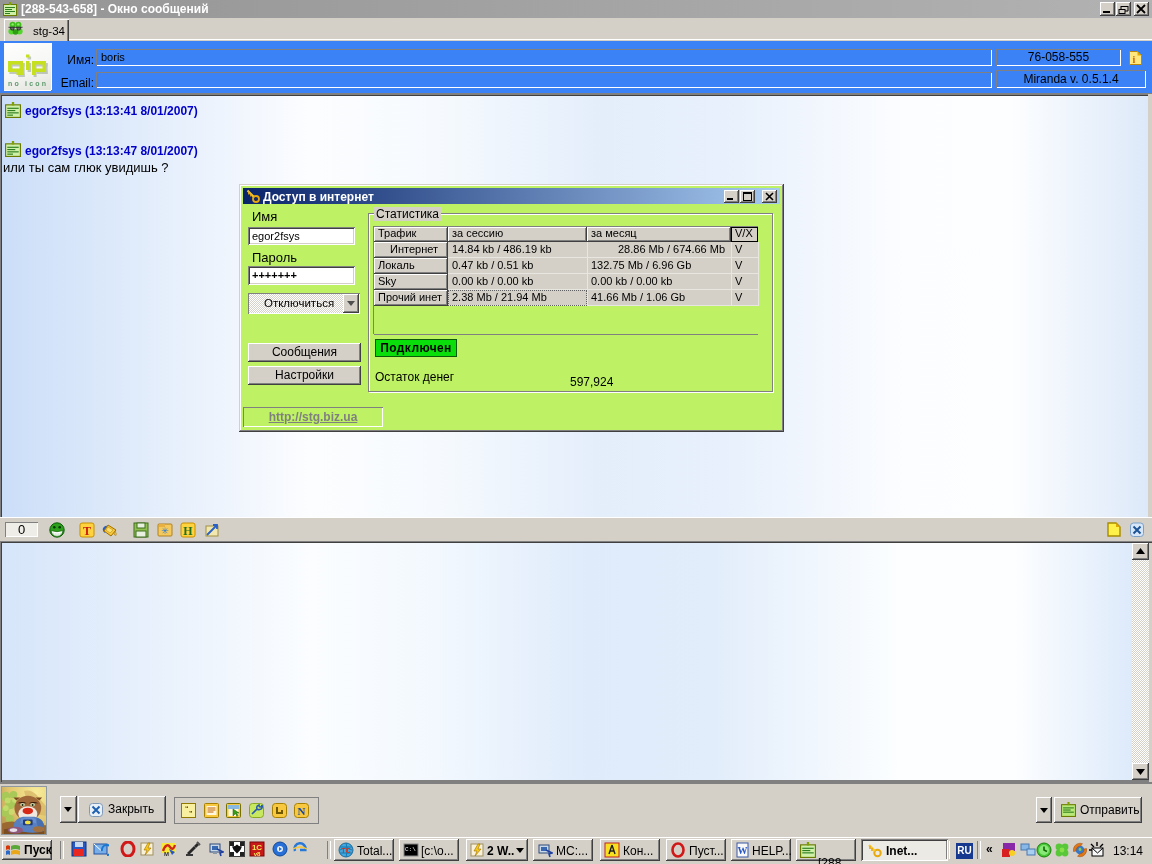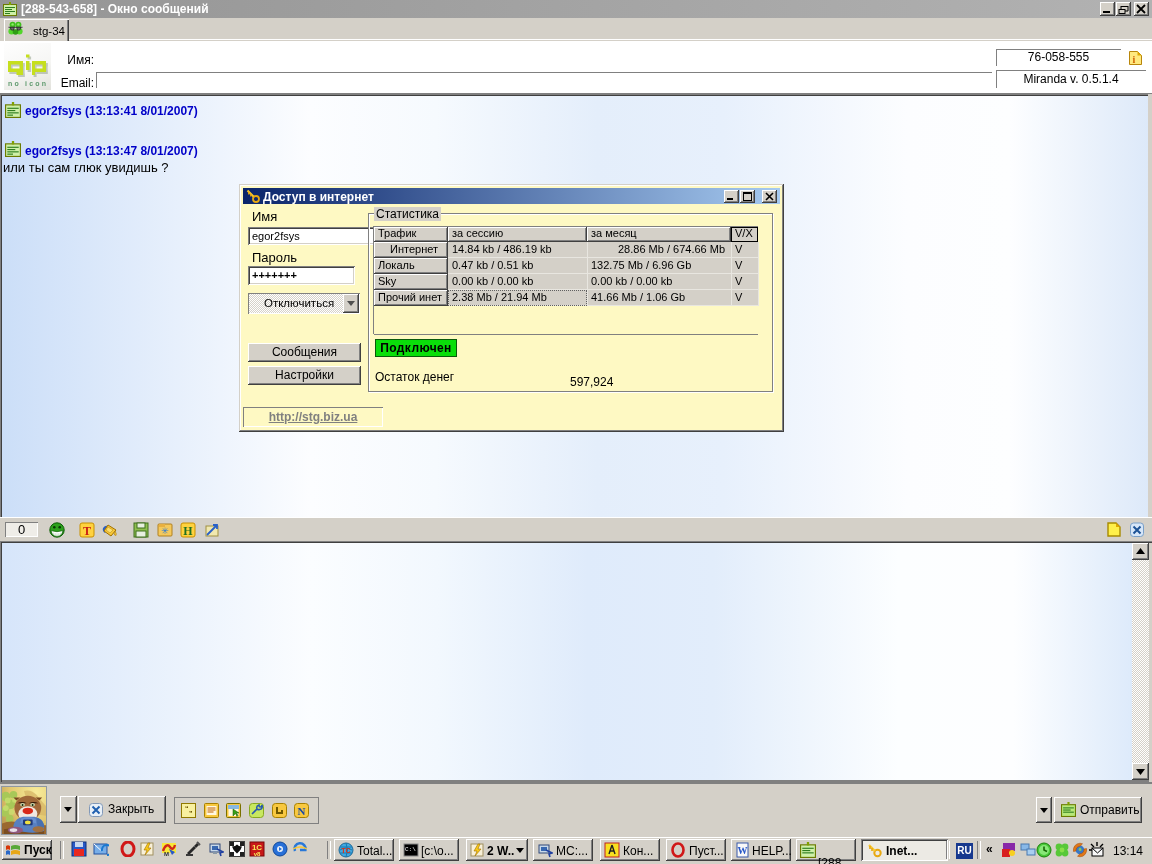--- a/index.html
+++ b/index.html
@@ -53,21 +53,21 @@
     <circle cx="7.5" cy="11" r="2.8" fill="#2F9E14"></circle>
     <circle cx="4.6" cy="3.4" r="1.2" fill="#8FE96A"></circle>
       <circle cx="10.4" cy="3.4" r="1.2" fill="#8FE96A"></circle>
     <path d="M0.5 5.8 H14.5 V6.8 H13 L12.6 8.6 Q12.3 9.6 10.6 9.6 Q9 9.6 8.7 8.4 L8.4 6.8 H6.6 L6.3 8.4 Q6 9.6 4.4 9.6 Q2.7 9.6 2.4 8.6 L2 6.8 H0.5 Z" fill="#303030"></path>
     <path d="M3 6.8 L3.3 8 Q3.5 8.8 4.4 8.8 Q5.3 8.8 5.5 8 L5.7 6.8Z" fill="#6A6A6A"></path>
     <path d="M9.3 6.8 L9.6 8 Q9.8 8.8 10.7 8.8 Q11.6 8.8 11.8 8 L12 6.8Z" fill="#6A6A6A"></path>
   </svg>
   <span class="txt" style="left:33px;top:7px;font-size:11.5px;">stg-34</span>
 </div>
 
-<div class="abs" style="left:0;top:41px;width:1152px;height:53px;background:#ffffff;">
+<div class="abs" style="left:0;top:41px;width:1152px;height:53px;background:#3b82f6;">
 
   <div class="abs" style="left:4px;top:2px;width:47px;height:47px;background:linear-gradient(160deg,#FEFEFE 0%,#F6F6F4 55%,#E2E2DC 100%);box-shadow:0 1px 0 #fff,1px 0 0 #fff;">
     <svg class="abs" style="left:0;top:0" width="47" height="47" viewBox="0 0 47 47">
       <g fill="#96A48E" opacity="0.55" transform="translate(1.6,2)">
         <rect x="4" y="18" width="15" height="3.5"></rect>
           <rect x="4" y="18" width="3" height="11"></rect>
         <rect x="4" y="25.5" width="12" height="3.5"></rect>
           <rect x="15.5" y="18" width="3.5" height="14"></rect>
         <rect x="12.5" y="28.5" width="6.5" height="3.5"></rect>
         <rect x="22" y="11.5" width="3.5" height="3"></rect>
@@ -87,20 +87,23 @@
           <rect x="22" y="18" width="3.5" height="9"></rect>
         <rect x="28" y="18" width="14" height="3.5"></rect>
           <rect x="28" y="18" width="3" height="14"></rect>
         <rect x="38.5" y="18" width="3.5" height="11"></rect>
           <rect x="31" y="25.5" width="11" height="3.5"></rect>
       </g>
     </svg>
     <div class="abs" style="left:4px;top:37px;font-size:7px;font-weight:bold;color:#5F9A6E;letter-spacing:2.2px;">no icon</div>
   </div>
   <span class="txt" style="left:0;top:12px;width:94px;text-align:right;font-size:12px;">Имя:</span>
+  <div class="abs sunk1" style="left:96px;top:8px;width:896px;height:17px;">
+      <span class="txt" style="left:5px;top:2px;font-size:11px;">boris</span>
+    </div>
   <span class="txt" style="left:0;top:35px;width:94px;text-align:right;font-size:12px;">Email:</span>
   <div class="abs sunk1" style="left:96px;top:31px;width:896px;height:16px;"></div>
   <div class="abs sunk1" style="left:996px;top:8px;width:125px;height:17px;text-align:center;"><span style="line-height:17px;font-size:12px;">76-058-555</span></div>
   <svg class="abs" style="left:1129px;top:10px" width="13" height="14" viewBox="0 0 13 14">
     <path d="M0.5 0.5 H8.5 L12.5 4.5 V13.5 H0.5 Z" fill="#FFE97F" stroke="#B8860B"></path>
     <path d="M8.5 0.5 L8.5 4.5 L12.5 4.5 Z" fill="#E0A800"></path>
     <text x="5" y="11.5" font-size="10" font-weight="bold" fill="#D06000" text-anchor="middle" font-family="Liberation Serif">i</text>
   </svg>
   <div class="abs sunk1" style="left:996px;top:29px;width:150px;height:18px;text-align:center;"><span style="line-height:18px;font-size:12px;">Miranda v. 0.5.1.4</span></div>
   <div class="abs" style="left:0;bottom:0;width:1152px;height:1px;background:#808080;"></div>
@@ -493,21 +496,21 @@
       <path d="M14.5 6.5 A6.8 6.8 0 0 1 8 14.8 L5.5 14.2 L8 11.8 A4.6 4.6 0 0 0 12 7 Z" fill="#E07818" stroke="#A04808" stroke-width="0.5"></path>
     </svg>
   <svg class="ico" style="left:1089px;top:5px" viewBox="0 0 16 16">
       <path d="M2 2 L5 5 M8 0 L8 4 M14 2 L11 5 M0 8 L4 8" stroke="#000" stroke-width="1.4"></path>
       <rect x="3" y="6" width="11" height="8" fill="#F8F8F8" stroke="#000"></rect>
       <path d="M3 6 L8.5 11 L14 6" fill="none" stroke="#000"></path>
     </svg>
   <span class="txt" style="left:1113px;top:7px;font-size:12px;">13:14</span>
 </div>
 
-<div class="abs" style="left:239px;top:184px;width:545px;height:248px;background:#fef9c3;
+<div class="abs" style="left:239px;top:184px;width:545px;height:248px;background:#bef264;
   box-shadow:inset -1px -1px 0 #404040,inset 1px 1px 0 #D4D0C8,inset -2px -2px 0 #808080,inset 2px 2px 0 #FFFFFF;">
 
   <div class="abs" style="left:4px;top:4px;right:4px;height:16px;background:linear-gradient(90deg,#0A246A,#A6CAF0);">
     <svg class="abs" style="left:3px;top:1px" width="14" height="14" viewBox="0 0 14 14">
       <circle cx="10" cy="10" r="3" fill="none" stroke="#E8A810" stroke-width="1.8"></circle>
       <path d="M1.5 1.5 L7.5 7.5" stroke="#F8C830" stroke-width="2"></path>
       <path d="M2.8 2.5 L2.8 5.5 M4.8 4.5 L4.8 7.5" stroke="#E8A810" stroke-width="1.4"></path>
     </svg>
     <span class="txt" style="left:20px;top:2px;font-weight:bold;color:#fff;font-size:12px;">Доступ в интернет</span>
     <div class="abs raised2" style="right:41px;top:2px;width:15px;height:13px;">
@@ -520,21 +523,21 @@
         </svg>
       </div>
     <div class="abs raised2" style="right:3px;top:2px;width:15px;height:13px;">
         <svg class="abs" style="left:3px;top:2px" width="9" height="9" viewBox="0 0 9 9">
           <path d="M1 1 L8 8 M8 1 L1 8" stroke="#000" stroke-width="1.6"></path>
         </svg>
       </div>
   </div>
 
   <span class="txt" style="left:13px;top:25px;">Имя</span>
-  <div class="abs sunk2" style="left:9px;top:43px;width:107px;height:18px;background:#fff;padding-left:41px;">
+  <div class="abs sunk2" style="left:9px;top:43px;width:107px;height:18px;background:#fff;">
       <span class="txt" style="left:4px;top:3px;font-size:11px;">egor2fsys</span>
     </div>
   <span class="txt" style="left:13px;top:66px;">Пароль</span>
   <div class="abs sunk2" style="left:9px;top:82px;width:107px;height:19px;background:#fff;">
       <span class="txt" style="left:4px;top:3px;font-size:11px;font-weight:bold;">+++++++</span>
     </div>
   <div class="abs sunk1" style="left:9px;top:109px;width:112px;height:21px;background-image:conic-gradient(#fff 25%,#D6D2CA 0 50%,#fff 0 75%,#D6D2CA 0);background-size:2px 2px;">
     <span class="txt" style="left:16px;top:4px;font-size:11.5px;">Отключиться</span>
     <div class="abs raised2" style="right:1px;top:1px;width:16px;height:19px;">
         <svg class="abs" style="left:4px;top:7px" width="8" height="5" viewBox="0 0 8 5">

